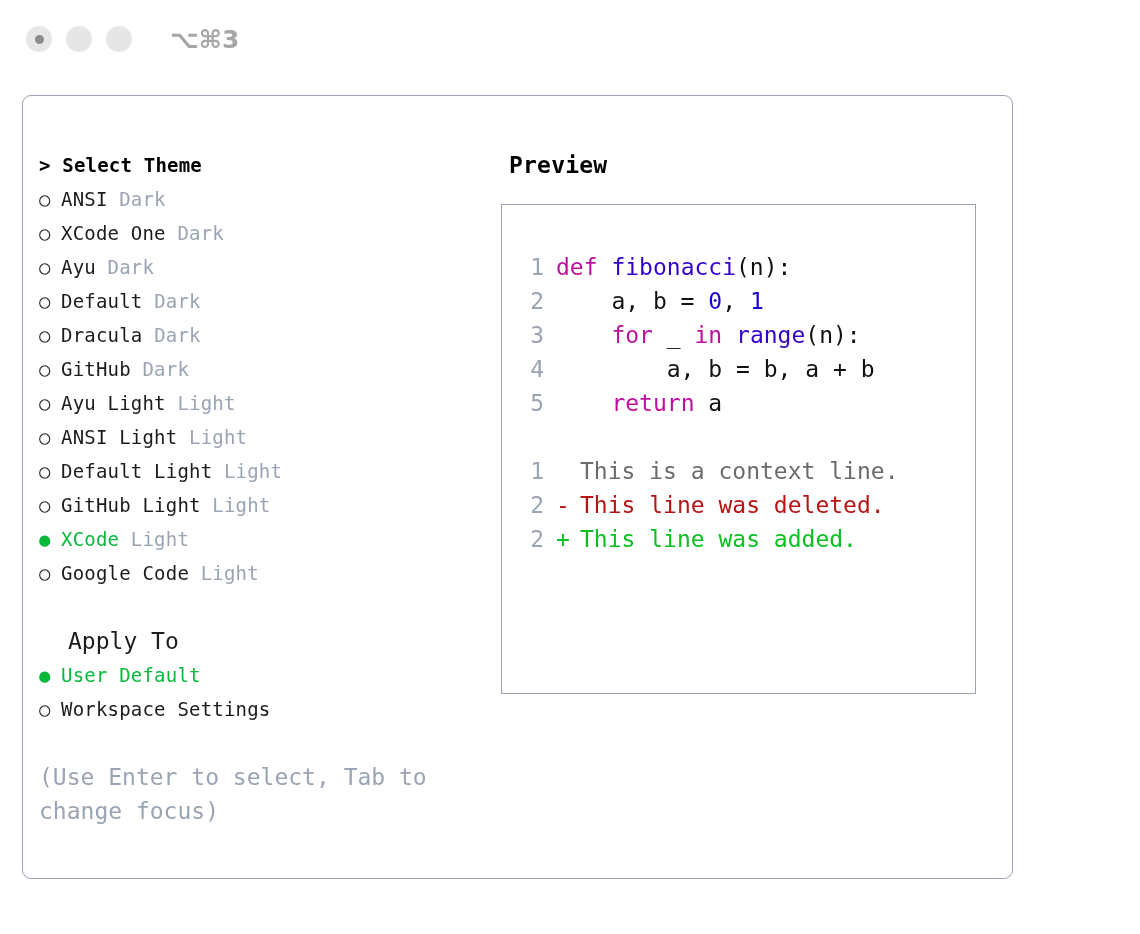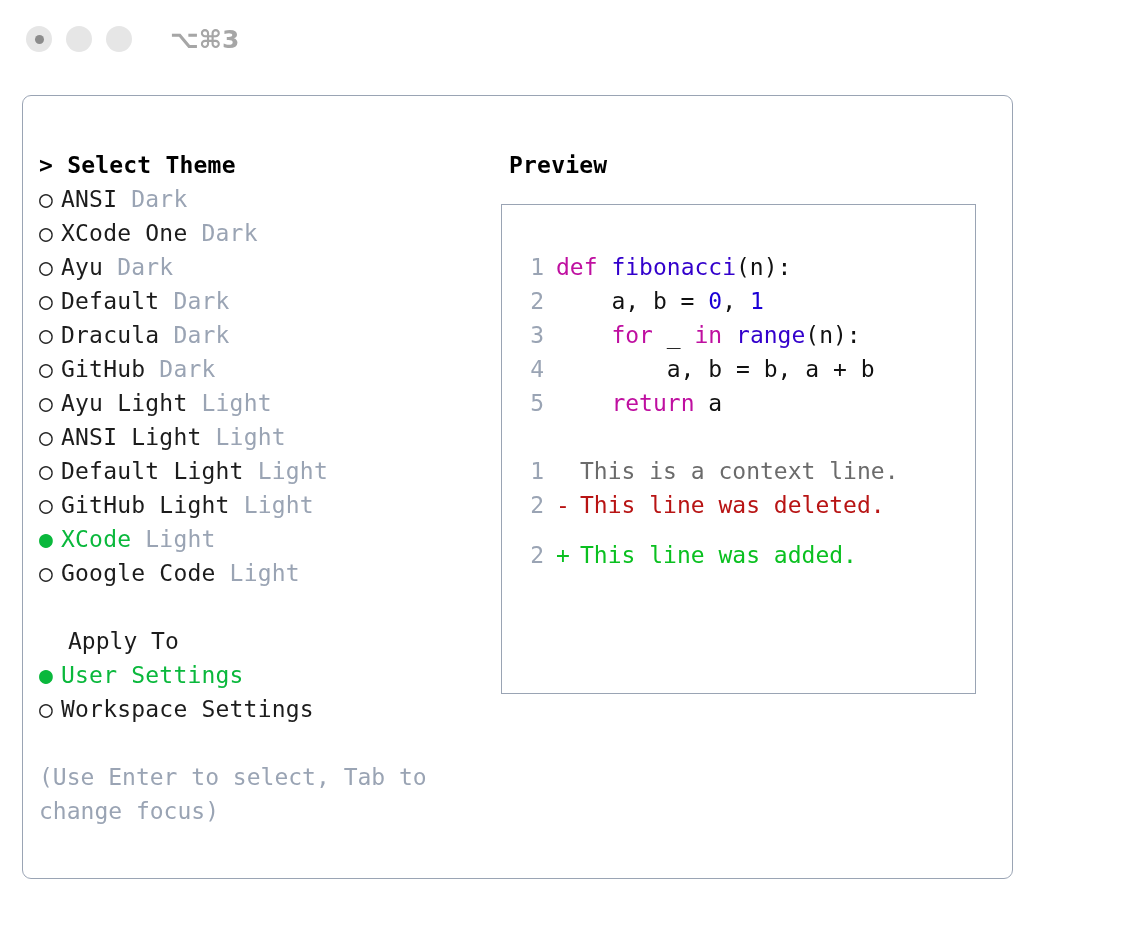--- a/index.html
+++ b/index.html
@@ -87,21 +87,21 @@
 
   
   .left-col {
     position: absolute;
     left: 16px;
     top: 52px;
     width: 470px;
   }
 
   .row {
-    font-size: 23px;
+    font-size: 19px;
     line-height: 34px;
     white-space: nowrap;
     color: #1c1c1c;
     letter-spacing: 0.2px;
   }
 
   .heading {
     font-weight: 700;
     color: #000000;
   }
@@ -185,21 +185,21 @@
 
   .tok-kw   { color: #bf0fa0; }
   .tok-fn   { color: #3300cc; }
   .tok-num  { color: #1b00d6; }
   .tok-plain{ color: #111111; }
 
   .blank-line { height: 34px; }
 
   .diff-ctx { color: #6b6b6b; }
   .diff-del { color: #b81414; }
-  .diff-add { color: #0ac020; margin-top: 16px; }
+  .diff-add { color: #0ac020; }
 
   .diff-sign { display: inline-block; width: 24px; }
 </style>
 </head>
 <body>
 
 <div class="window">
 
   <div class="titlebar">
     <div class="dot">
@@ -233,21 +233,21 @@
             <div class="row"><span class="bullet off">○</span><span class="label-main">GitHub Light</span> <span class="label-mode">Light</span></div>
             <div class="row"><span class="bullet on">●</span><span class="label-main sel">XCode</span> <span class="label-mode">Light</span></div>
             <div class="row"><span class="bullet off">○</span><span class="label-main">Google Code</span> <span class="label-mode">Light</span></div>
           </div>
 
         <div class="section-gap"></div>
 
         <div class="subheading">Apply To</div>
 
         <div id="apply-list">
-            <div class="row"><span class="bullet on">●</span><span class="label-main sel">User Settings</span></div>
+            <div class="row"><span class="bullet on">●</span><span class="label-main sel">User Default</span></div>
             <div class="row"><span class="bullet off">○</span><span class="label-main">Workspace Settings</span></div>
           </div>
 
         <div class="hint">(Use Enter to select, Tab to change focus)</div>
       </div>
 
       <div class="right-col">
         <div class="preview-title">Preview</div>
         <div class="preview-box">
           <div class="code" id="code-block"><div><span class="lnum">1</span><span class="tok-kw">def </span><span class="tok-fn">fibonacci</span><span class="tok-plain">(n):</span></div><div><span class="lnum">2</span><span class="tok-plain">    a, b = </span><span class="tok-num">0</span><span class="tok-plain">, </span><span class="tok-num">1</span></div><div><span class="lnum">3</span><span class="tok-plain">    </span><span class="tok-kw">for</span><span class="tok-plain"> _ </span><span class="tok-kw">in</span><span class="tok-plain"> </span><span class="tok-fn">range</span><span class="tok-plain">(n):</span></div><div><span class="lnum">4</span><span class="tok-plain">        a, b = b, a + b</span></div><div><span class="lnum">5</span><span class="tok-plain">    </span><span class="tok-kw">return</span><span class="tok-plain"> a</span></div><div class="blank-line">&nbsp;</div><div class="diff-ctx"><span class="lnum">1</span><span class="diff-sign"> </span><span>This is a context line.</span></div><div class="diff-del"><span class="lnum">2</span><span class="diff-sign">-</span><span>This line was deleted.</span></div><div class="diff-add"><span class="lnum">2</span><span class="diff-sign">+</span><span>This line was added.</span></div></div>

